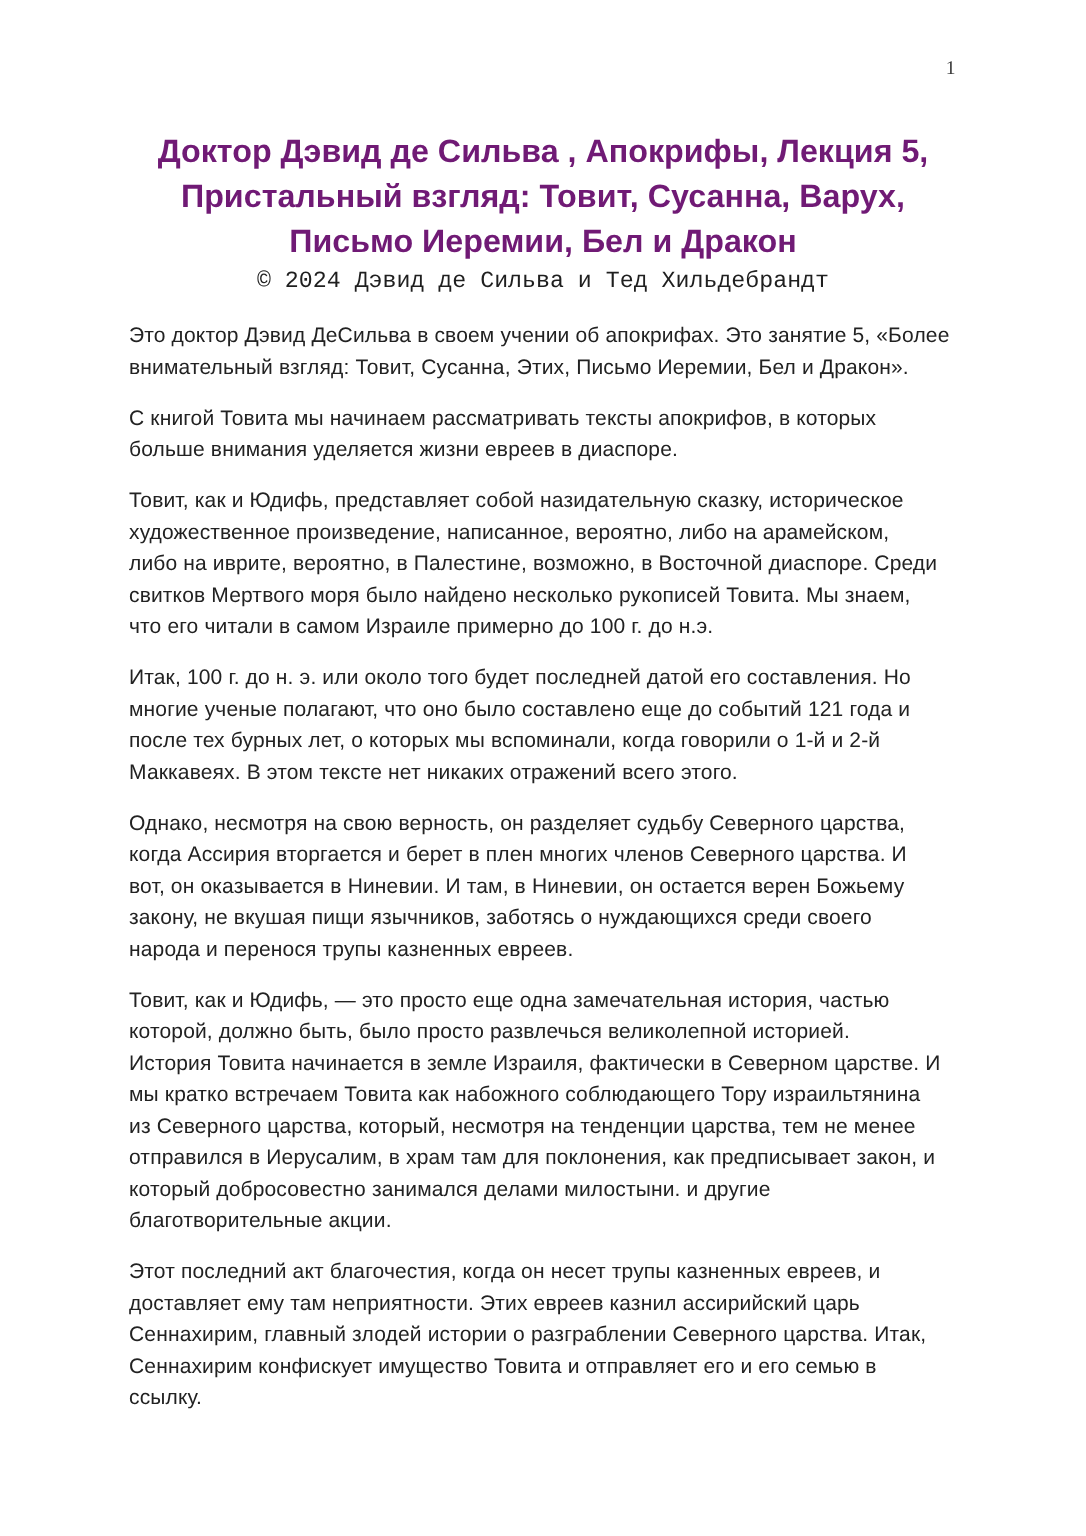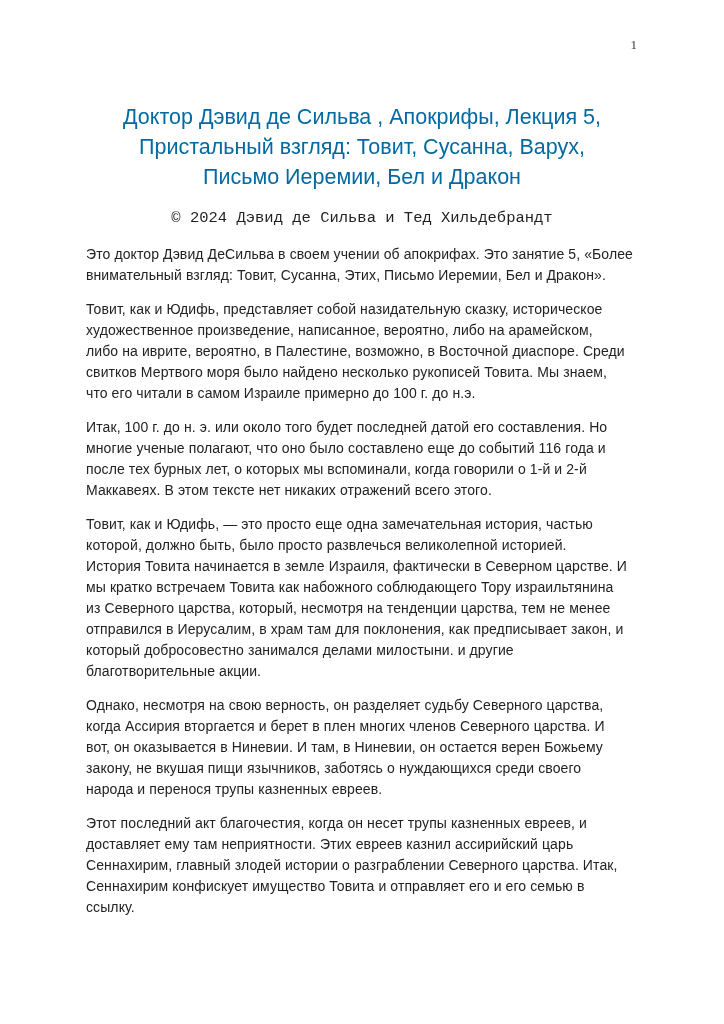--- a/index.html
+++ b/index.html
@@ -25,26 +25,26 @@
     right: 87px;
     font-family: "Liberation Serif", serif;
     font-size: 13px;
     color: #3a3a3a;
   }
   .title-block {
     padding-top: 86px;
     text-align: center;
   }
   .doc-title {
-    margin: 16px;
+    margin: 0;
     font-family: "Liberation Sans", sans-serif;
-    font-weight: 400;
+    font-weight: 700;
     font-size: 21.5px;
     line-height: 30px;
-    color: #0369a1;
+    color: #701a75;
     white-space: pre-line;
   }
   .copyright {
     margin-top: 1px;
     font-family: Liberation Mono, monospace;
     font-size: 15.5px;
     line-height: 20px;
     color: #1f1f1f;
   }
   .content {
@@ -69,42 +69,44 @@
   <header class="title-block">
     <h1 class="doc-title">Доктор Дэвид де Сильва , Апокрифы, Лекция 5,
 Пристальный взгляд: Товит, Сусанна, Варух,
 Письмо Иеремии, Бел и Дракон</h1>
     <div class="copyright">© 2024 Дэвид де Сильва и Тед Хильдебрандт</div>
   </header>
 
   <main class="content">
     <p>Это доктор Дэвид ДеСильва в своем учении об апокрифах. Это занятие 5, «Более
 внимательный взгляд: Товит, Сусанна, Этих, Письмо Иеремии, Бел и Дракон».</p>
+    <p>С книгой Товита мы начинаем рассматривать тексты апокрифов, в которых
+больше внимания уделяется жизни евреев в диаспоре.</p>
     <p>Товит, как и Юдифь, представляет собой назидательную сказку, историческое
 художественное произведение, написанное, вероятно, либо на арамейском,
 либо на иврите, вероятно, в Палестине, возможно, в Восточной диаспоре. Среди
 свитков Мертвого моря было найдено несколько рукописей Товита. Мы знаем,
 что его читали в самом Израиле примерно до 100 г. до н.э.</p>
     <p>Итак, 100 г. до н. э. или около того будет последней датой его составления. Но
-многие ученые полагают, что оно было составлено еще до событий 116 года и
+многие ученые полагают, что оно было составлено еще до событий 121 года и
 после тех бурных лет, о которых мы вспоминали, когда говорили о 1-й и 2-й
 Маккавеях. В этом тексте нет никаких отражений всего этого.</p>
+    <p>Однако, несмотря на свою верность, он разделяет судьбу Северного царства,
+когда Ассирия вторгается и берет в плен многих членов Северного царства. И
+вот, он оказывается в Ниневии. И там, в Ниневии, он остается верен Божьему
+закону, не вкушая пищи язычников, заботясь о нуждающихся среди своего
+народа и перенося трупы казненных евреев.</p>
     <p>Товит, как и Юдифь, — это просто еще одна замечательная история, частью
 которой, должно быть, было просто развлечься великолепной историей.
 История Товита начинается в земле Израиля, фактически в Северном царстве. И
 мы кратко встречаем Товита как набожного соблюдающего Тору израильтянина
 из Северного царства, который, несмотря на тенденции царства, тем не менее
 отправился в Иерусалим, в храм там для поклонения, как предписывает закон, и
 который добросовестно занимался делами милостыни. и другие
 благотворительные акции.</p>
-    <p>Однако, несмотря на свою верность, он разделяет судьбу Северного царства,
-когда Ассирия вторгается и берет в плен многих членов Северного царства. И
-вот, он оказывается в Ниневии. И там, в Ниневии, он остается верен Божьему
-закону, не вкушая пищи язычников, заботясь о нуждающихся среди своего
-народа и перенося трупы казненных евреев.</p>
     <p>Этот последний акт благочестия, когда он несет трупы казненных евреев, и
 доставляет ему там неприятности. Этих евреев казнил ассирийский царь
 Сеннахирим, главный злодей истории о разграблении Северного царства. Итак,
 Сеннахирим конфискует имущество Товита и отправляет его и его семью в
 ссылку.</p>
   </main>
 
 </div>
 
 </body></html>

